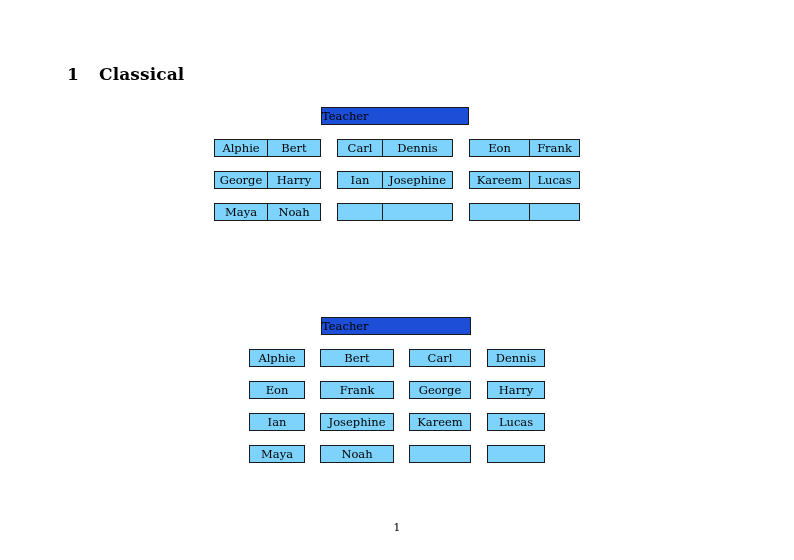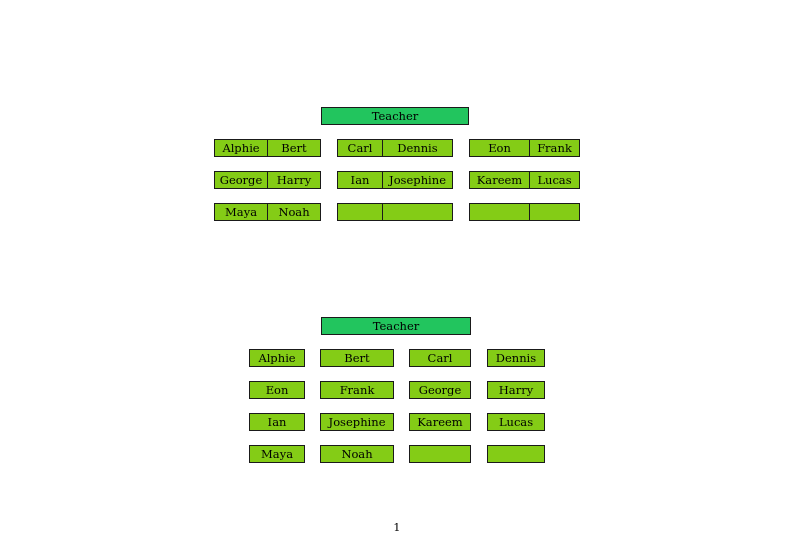--- a/index.html
+++ b/index.html
@@ -42,32 +42,32 @@
   #sec1-heading { left: 67px; top: 64px; }
   #sec2-heading { left: 67px; top: 275px; }
 
   
   .teacher-box {
     position: absolute;
     box-sizing: border-box;
     border: 1px solid #1a1a1a;
     height: 18px;
     line-height: 16px;
-    text-align: center;
+    text-align: left;
     font-size: 11.5px;
-    background: #22c55e;
+    background: #1d4ed8;
   }
 
   .group {
     position: absolute;
     box-sizing: border-box;
     border: 1px solid #1a1a1a;
     height: 18px;
     display: flex;
-    background: #84cc16;
+    background: #7dd3fc;
   }
 
   .cell {
     box-sizing: border-box;
     height: 100%;
     line-height: 16px;
     text-align: center;
     font-size: 11.5px;
     white-space: nowrap;
     overflow: hidden;
@@ -84,20 +84,23 @@
     width: 794px;
     text-align: center;
     font-size: 11.5px;
   }
 </style>
 </head>
 <body>
 
 <div class="page">
 
+  <div class="section-heading" id="sec1-heading">
+    <span class="sec-num">1</span><span class="sec-title">Classical</span>
+  </div>
 
   <div class="teacher-box" id="sec1-teacher" style="left: 321px; top: 107px; width: 148px;">Teacher</div>
 
   <div id="sec1-grid">
       <div class="group" style="left: 214px; top: 139px; width: 107px;">
         <div class="cell" style="width: 52px;">Alphie</div>
         <div class="cell" style="width: 53px;">Bert</div>
       </div>
       <div class="group" style="left: 214px; top: 171px; width: 107px;">
         <div class="cell" style="width: 52px;">George</div>

